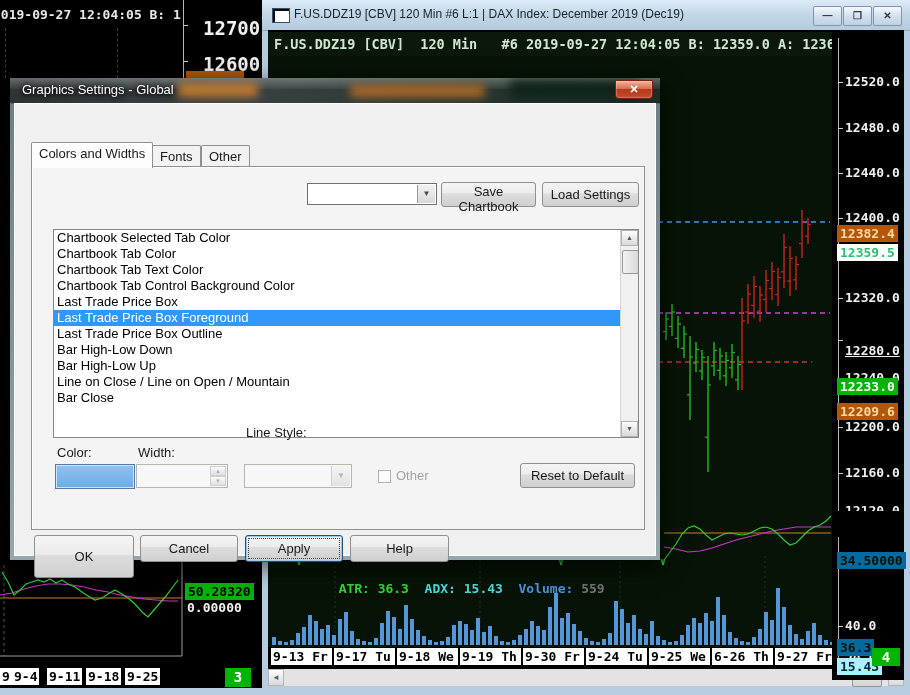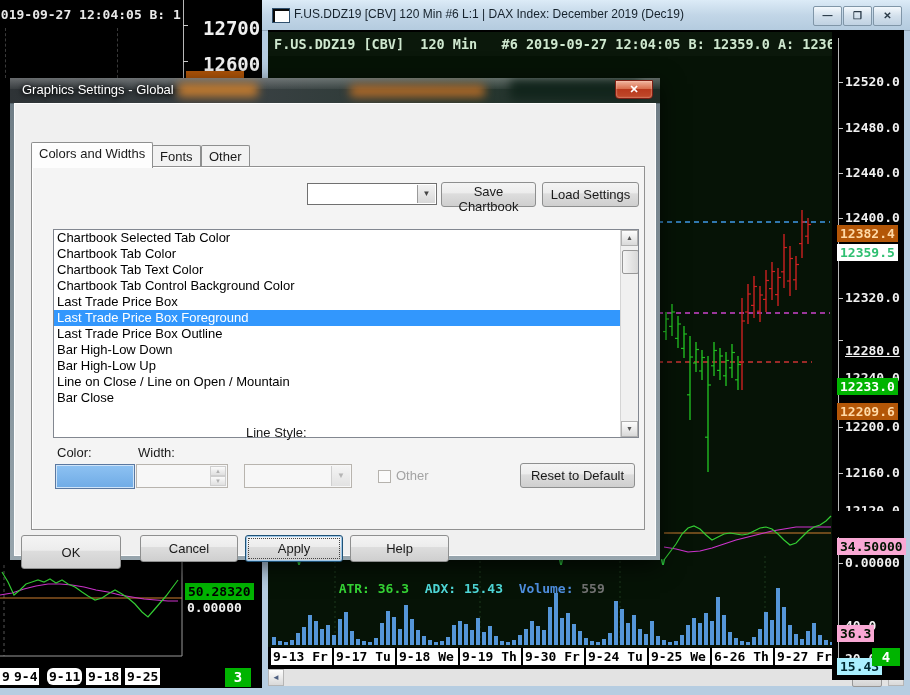--- a/index.html
+++ b/index.html
@@ -35,21 +35,21 @@
   #hdr-bar{position:absolute;left:0;top:2px;width:636px;height:24px;background:#0b180b;overflow:hidden;}
   #hdr-bar .t{position:absolute;left:6px;top:4px;font-size:13.5px;color:#cfe8cf;white-space:pre;}
   #chart-bg{position:absolute;left:0;top:26px;width:564px;height:592px;background:#061306;}
   #axis-panel{position:absolute;left:564px;top:0;width:72px;height:650px;background:#000;}
   #axis-line{position:absolute;left:6px;top:8px;width:1px;height:632px;background:#b8b8b8;}
   .ax-plain{position:absolute;left:13px;font-size:13px;color:#f0f0f0;z-index:1;white-space:pre;}
   .ax-box{position:absolute;left:5px;font-size:13px;padding:1px 3px;z-index:3;white-space:pre;}
   .st-orange{background:#b35607;color:#ffd9a6;}
   .st-last{background:#ffffff;color:#2fbf71;}
   .st-greenw{background:#00b400;color:#ffffff;}
-  .st-greenb{background:#f9a8d4;color:#001400;}
+  .st-greenb{background:#0369a1;color:#001400;margin-top:14px;}
   .st-cyan{background:#aaf0ff;color:#002830;}
   #pane-sep{position:absolute;left:0;top:481px;width:72px;height:26px;background:#000;z-index:2;}
   #vols{position:absolute;left:4px;top:530px;width:562px;height:90px;}
   .vbar{position:absolute;bottom:5px;width:4px;background:#5596d8;}
   #atr-line{position:absolute;left:8px;top:536px;font-size:13px;white-space:pre;z-index:2;}
   .caret{position:absolute;top:526px;color:#2ecc40;font-size:10px;z-index:2;}
   #date-row{position:absolute;left:0;top:617px;width:570px;height:20px;background:#000;overflow:hidden;}
   #hscroll{position:absolute;left:0;top:639px;width:636px;height:17px;background:#e3e3e3;}
   .sb-btn{position:absolute;top:0;width:16px;height:17px;background:linear-gradient(#fdfdfd,#d9d9d9);
       border:1px solid #b5b5b5;box-sizing:border-box;font-size:8px;color:#4d6082;text-align:center;line-height:15px;}
@@ -138,21 +138,21 @@
         <polyline points="0,35 12,33 24,29 36,26 48,24 60,24 72,25 84,27 96,30 108,32 120,35 132,37 144,39 156,40 168,41 178,41" fill="none" stroke="#cc33cc" stroke-width="1.2"></polyline>
         <polyline points="2,12 8,22 14,35 20,30 26,24 32,22 38,20 44,22 50,19 56,23 62,20 68,24 75,27 82,32 88,36 95,40 102,38 108,34 115,30 122,34 128,38 135,44 142,52 148,57 154,50 160,43 166,36 172,28 178,20" fill="none" stroke="#33cc33" stroke-width="1.2"></polyline>
         <line x1="182" y1="0" x2="182" y2="96" stroke="#999"></line>
         <line x1="0" y1="96" x2="182" y2="96" stroke="#999"></line>
       </svg>
     <div class="lw-indbox mono">50.28320</div>
     <div class="lw-ind2 mono">0.00000</div>
     <div id="lw-dates" class="abs" style="left:0;top:668px;width:262px;height:20px">
         <div class="datebox mono" style="left: 0px; top: 0px; width: 11px; overflow: hidden;">9</div>
         <div class="datebox mono" style="left: 12px; top: 0px;">9-4</div>
-        <div class="datebox mono" style="left: 47px; top: 0px; border-radius: 6px;">9-11</div>
+        <div class="datebox mono" style="left: 47px; top: 0px;">9-11</div>
         <div class="datebox mono" style="left: 86px; top: 0px;">9-18</div>
         <div class="datebox mono" style="left: 125px; top: 0px;">9-25</div>
       </div>
     <div class="badge mono" style="left:225px;top:668px;width:26px;height:19px;line-height:19px">3</div>
   </section>
 
   <section id="main-win">
     <div id="main-title">
       <div id="win-icon"></div>
       <div class="ttl">F.US.DDZ19 [CBV] 120 Min  #6  L:1 | DAX Index: December 2019 (Dec19)</div>
@@ -249,21 +249,21 @@
           <line x1="534" y1="166" x2="537" y2="166" stroke="#cc2222" stroke-width="1.2"></line>
           <line x1="540" y1="162" x2="540" y2="188" stroke="#cc2222" stroke-width="1.4"></line>
           <line x1="537" y1="180.2" x2="540" y2="180.2" stroke="#cc2222" stroke-width="1.2"></line>
           <line x1="540" y1="168.5" x2="543" y2="168.5" stroke="#cc2222" stroke-width="1.2"></line>
           <line x1="396" y1="477" x2="563" y2="477" stroke="#d08030"></line>
           <polyline points="396,491 408,493 420,496 432,495 444,492 456,488 468,484 480,481 492,478 504,475 516,473 528,471 540,471 552,471 563,471" fill="none" stroke="#cc33cc" stroke-width="1.2"></polyline>
           <polyline points="396,504 402,496 408,488 414,478 420,472 426,470 432,473 438,479 444,484 450,481 456,478 462,477 468,478 474,479 480,478 486,475 492,472 498,471 504,473 510,478 516,484 522,489 528,487 534,481 540,475 546,471 552,469 558,465 563,460" fill="none" stroke="#33cc33" stroke-width="1.2"></polyline>
         </svg>
 
       <div id="atr-line" class="mono">
-        <span id="atr-l" style="color: rgb(53, 212, 53);">ATR: </span><span id="atr-v" style="color: rgb(53, 212, 53);">36.3</span><span id="adx-l" style="color: rgb(79, 216, 216);">  ADX: </span><span id="adx-v" style="color: rgb(79, 216, 216);">15.43</span><span id="vol-l" style="color: rgb(79, 143, 224);">  Volume: </span><span id="vol-v" style="color: #737373;">559</span>
+        <span id="atr-l" style="color: rgb(53, 212, 53); font-family: Liberation Mono, monospace;">ATR: </span><span id="atr-v" style="color: rgb(53, 212, 53);">36.3</span><span id="adx-l" style="color: rgb(79, 216, 216);">  ADX: </span><span id="adx-v" style="color: rgb(79, 216, 216);">15.43</span><span id="vol-l" style="color: rgb(79, 143, 224);">  Volume: </span><span id="vol-v" style="color: #737373;">559</span>
       </div>
       <div id="carets">
           <div class="caret mono" style="left: 28px;">∨</div>
           <div class="caret mono" style="left: 290px;">∨</div>
           <div class="caret mono" style="left: 392px;">∨</div>
         </div>
       <div id="vols">
           <div class="vbar" style="left: 0px; height: 8px;"></div>
           <div class="vbar" style="left: 6px; height: 4px;"></div>
           <div class="vbar" style="left: 12px; height: 3px;"></div>
@@ -477,19 +477,19 @@
       </div>
       <div class="dis-field" style="left:229px;top:360px;width:108px;height:24px">
         <div class="dis-arrow">▼</div>
       </div>
 
       <div id="chk-enable"></div>
       <div id="chk-enable-label">Other</div>
 
       <button class="w7btn" style="left:505px;top:359px;width:115px;height:25px">Reset to Default</button>
 
-      <button class="w7btn" style="left:6px;top:431px;width:100px;height:34px">OK</button>
+      <button class="w7btn" style="left:19px;top:431px;width:100px;height:43px">OK</button>
       <button class="w7btn" style="left:125px;top:431px;width:98px;height:27px">Cancel</button>
       <button class="w7btn focused" style="left:230px;top:431px;width:98px;height:27px">Apply</button>
       <button class="w7btn" style="left:335px;top:431px;width:99px;height:27px">Help</button>
     </div>
   </section>
 </div>
 
 </body></html>

